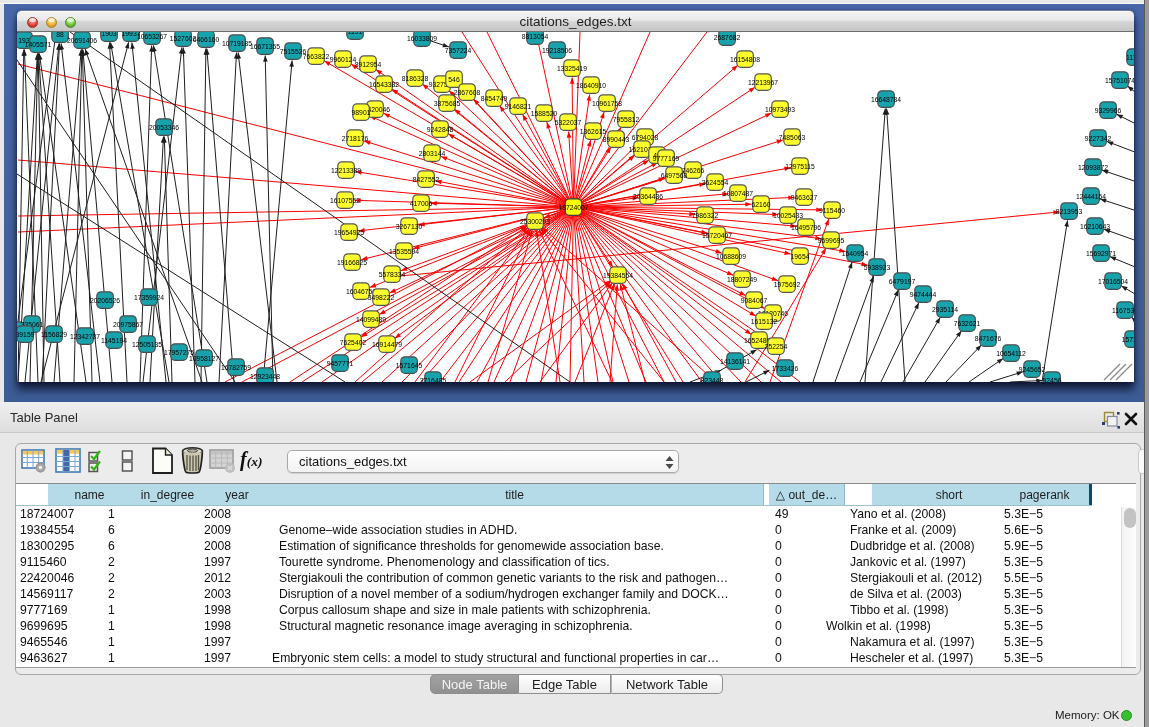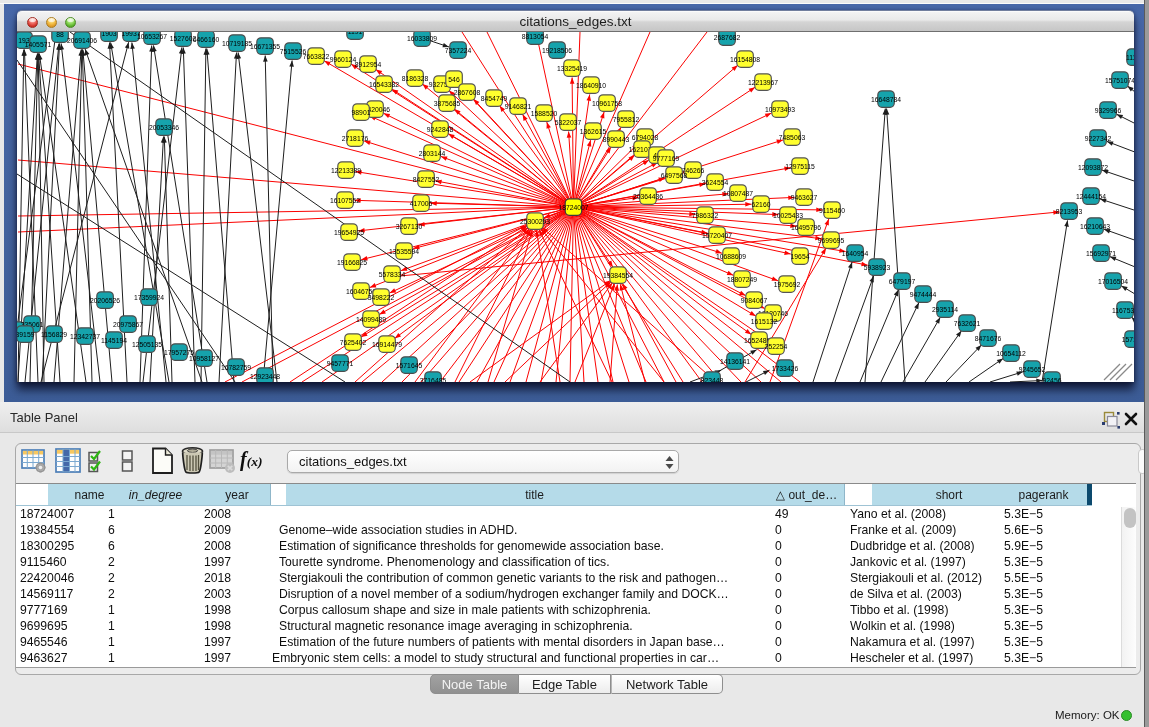--- a/index.html
+++ b/index.html
@@ -760,26 +760,26 @@
     <span class="ctext">citations_edges.txt</span>
   <svg style="position:absolute;left:376px;top:4px" width="11" height="15">
     <path d="M5.5 1 L9.5 6 L1.5 6 Z" fill="#4a4a4a"></path>
     <path d="M5.5 14 L9.5 9 L1.5 9 Z" fill="#4a4a4a"></path>
   </svg>
 </div>
 
 <div style="position:absolute;left:1138px;top:449px;width:9px;height:25px;background:#fbfbfb;border:1px solid #c9c9c9;border-radius:4px;"></div>
 <div id="tablewrap"></div>
 <div class="hcell" style="left:16px; width:84px;margin-left:32px;">name</div>
-<div class="hcell" style="left:104px; width:104px;font-style:italic;">in_degree</div>
+<div class="hcell" style="left:116px; width:104px;">in_degree</div>
 <div class="hcell" style="left:204px; width:67px;">year</div>
-<div class="hcell" style="left:286px; width:498px;">title</div>
+<div class="hcell" style="left:266px; width:498px;">title</div>
 <div class="hcell" style="left:769px; width:76px;">△ out_de…</div>
 <div class="hcell" style="left:872px; width:155px;">short</div>
-<div class="hcell" style="left:1000px; width:92px; border-right:5px solid #0c4a6e;">pagerank</div>
+<div class="hcell" style="left:1000px; width:92px; border-right:3px solid #0c4a6e;">pagerank</div>
 <div id="hline"></div>
 <div class="trow" style="top:507px">
     <span style="left:20px">18724007</span>
     <span style="left:108px">1</span>
     <span style="left:204px">2008</span>
     <span style="left:775px">49</span>
     <span style="left:850px">Yano et al. (2008)</span>
     <span style="left:1004px">5.3E−5</span>
   </div>
 <div class="trow" style="top:523px">
@@ -805,21 +805,21 @@
     <span style="left:108px">2</span>
     <span style="left:204px">1997</span>
     <span style="left:279px">Tourette syndrome. Phenomenology and classification of tics.</span>
     <span style="left:775px">0</span>
     <span style="left:850px">Jankovic et al. (1997)</span>
     <span style="left:1004px">5.3E−5</span>
   </div>
 <div class="trow" style="top:571px">
     <span style="left:20px">22420046</span>
     <span style="left:108px">2</span>
-    <span style="left:204px">2018</span>
+    <span style="left:204px">2012</span>
     <span style="left:279px">Stergiakouli the contribution of common genetic variants to the risk and pathogen…</span>
     <span style="left:775px">0</span>
     <span style="left:850px">Stergiakouli et al. (2012)</span>
     <span style="left:1004px">5.5E−5</span>
   </div>
 <div class="trow" style="top:587px">
     <span style="left:20px">14569117</span>
     <span style="left:108px">2</span>
     <span style="left:204px">2003</span>
     <span style="left:279px">Disruption of a novel member of a sodium/hydrogen exchanger family and DOCK…</span>
@@ -835,28 +835,27 @@
     <span style="left:775px">0</span>
     <span style="left:850px">Tibbo et al. (1998)</span>
     <span style="left:1004px">5.3E−5</span>
   </div>
 <div class="trow" style="top:619px">
     <span style="left:20px">9699695</span>
     <span style="left:108px">1</span>
     <span style="left:204px">1998</span>
     <span style="left:279px">Structural magnetic resonance image averaging in schizophrenia.</span>
     <span style="left:775px">0</span>
-    <span style="left:850px">Wolkin et al. (1998)</span>
+    <span style="left:826px">Wolkin et al. (1998)</span>
     <span style="left:1004px">5.3E−5</span>
   </div>
 <div class="trow" style="top:635px">
     <span style="left:20px">9465546</span>
     <span style="left:108px">1</span>
     <span style="left:204px">1997</span>
-    <span style="left:279px">Estimation of the future numbers of patients with mental disorders in Japan base…</span>
     <span style="left:775px">0</span>
     <span style="left:850px">Nakamura et al. (1997)</span>
     <span style="left:1004px">5.3E−5</span>
   </div>
 <div class="trow" style="top:651px">
     <span style="left:20px">9463627</span>
     <span style="left:108px">1</span>
     <span style="left:204px">1997</span>
     <span style="left:272px">Embryonic stem cells: a model to study structural and functional properties in car…</span>
     <span style="left:775px">0</span>

